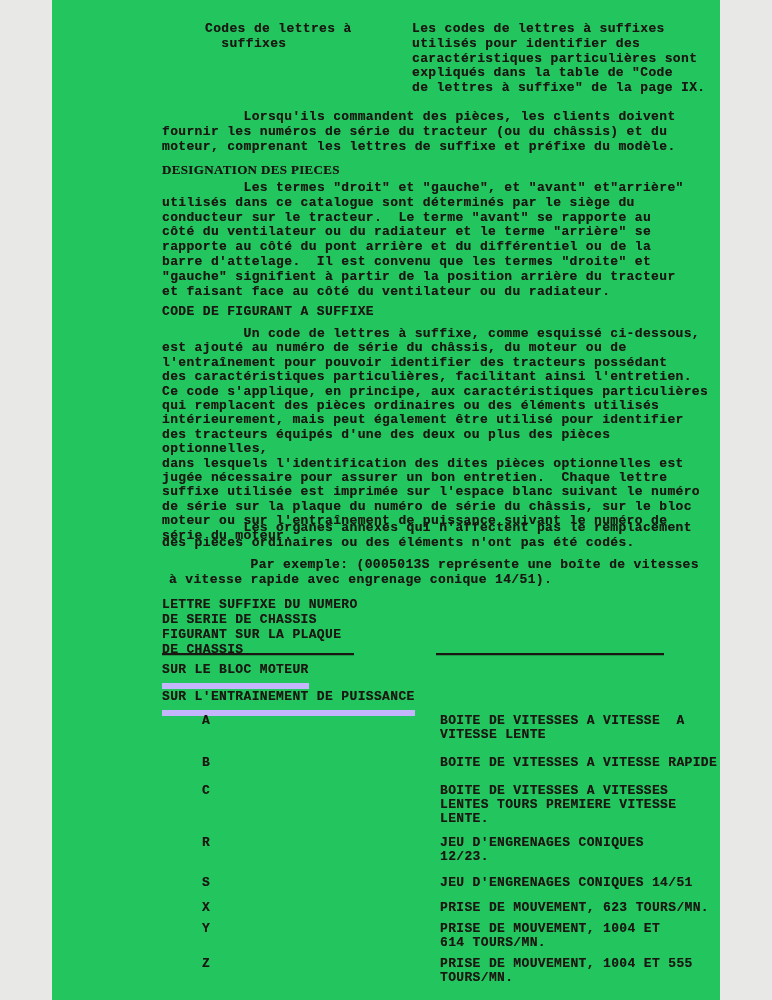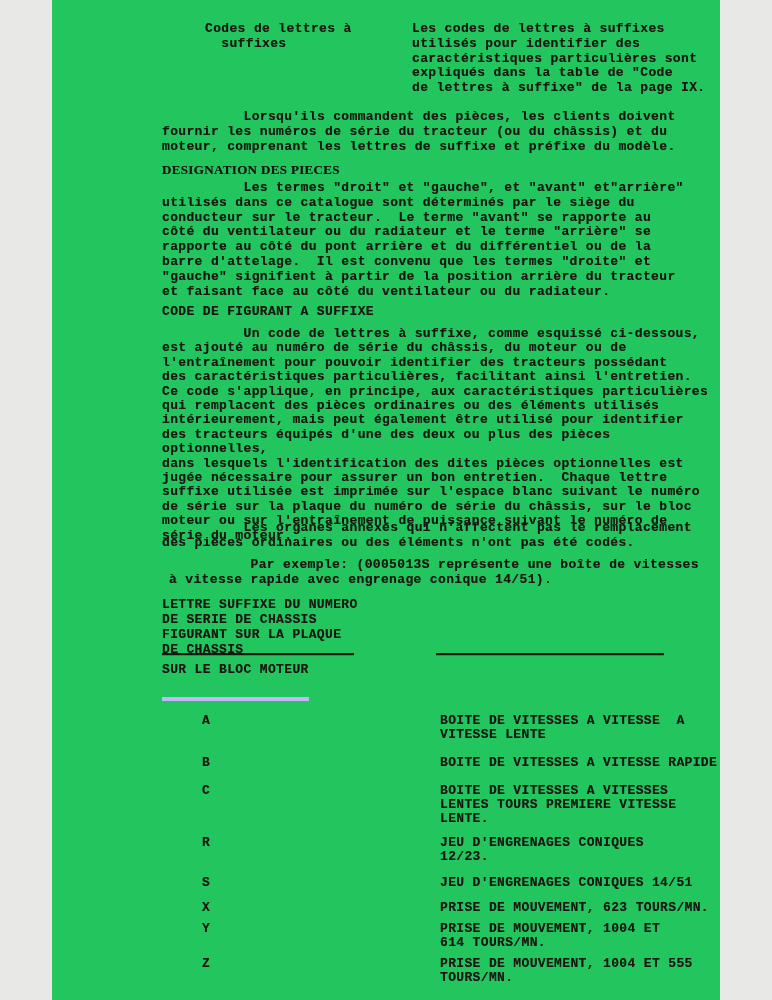--- a/index.html
+++ b/index.html
@@ -24,22 +24,22 @@
   }
   .hdr-block { line-height: 15px; }
   .rowline { line-height: 13.8px; }
   .rule {
     position: absolute;
     height: 0;
     border-bottom: 2px solid #1a1612;
     box-shadow: 0 1px 0 rgba(26,22,18,0.25);
   }
   .section-underline {
-    border-bottom: 4px solid #c4b5fd;
-    padding-bottom: 19px;
+    border-bottom: 6px solid #c4b5fd;
+    padding-bottom: 5px;
     display: inline-block;
   }
   
   #intro-term   { left: 153px; top: 22px;  }
   #intro-def    { left: 360px; top: 22px;  }
   #para-ordering    { left: 110px; top: 110px; }
   #heading-designation { left: 110px; top: 163px; font-family: Liberation Serif, serif; }
   #para-designation { left: 110px; top: 181px; }
   #heading-suffix   { left: 110px; top: 305px; }
   #para-suffix      { left: 110px; top: 327px; line-height: 14.4px; }
@@ -112,20 +112,21 @@
 à vitesse rapide avec engrenage conique 14/51).</div>
 
   <div id="table-header-left" class="tw hdr-block">LETTRE SUFFIXE DU NUMERO
 DE SERIE DE CHASSIS
 FIGURANT SUR LA PLAQUE
 DE CHASSIS</div>
   <div id="rule-left" class="rule"></div>
   <div id="rule-right" class="rule"></div>
 
   <div id="section-bloc-moteur" class="tw"><span class="section-underline">SUR LE BLOC MOTEUR</span></div>
+  <div id="section-entrainement" class="tw"><span class="section-underline">SUR L'ENTRAINEMENT DE PUISSANCE</span></div>
 
   <div id="row-a-letter" class="tw rowline letter-cell">A</div>
   <div id="row-a-desc" class="tw rowline desc-cell">BOITE DE VITESSES A VITESSE  A
 VITESSE LENTE</div>
 
   <div id="row-b-letter" class="tw rowline letter-cell">B</div>
   <div id="row-b-desc" class="tw rowline desc-cell">BOITE DE VITESSES A VITESSE RAPIDE</div>
 
   <div id="row-c-letter" class="tw rowline letter-cell">C</div>
   <div id="row-c-desc" class="tw rowline desc-cell">BOITE DE VITESSES A VITESSES

